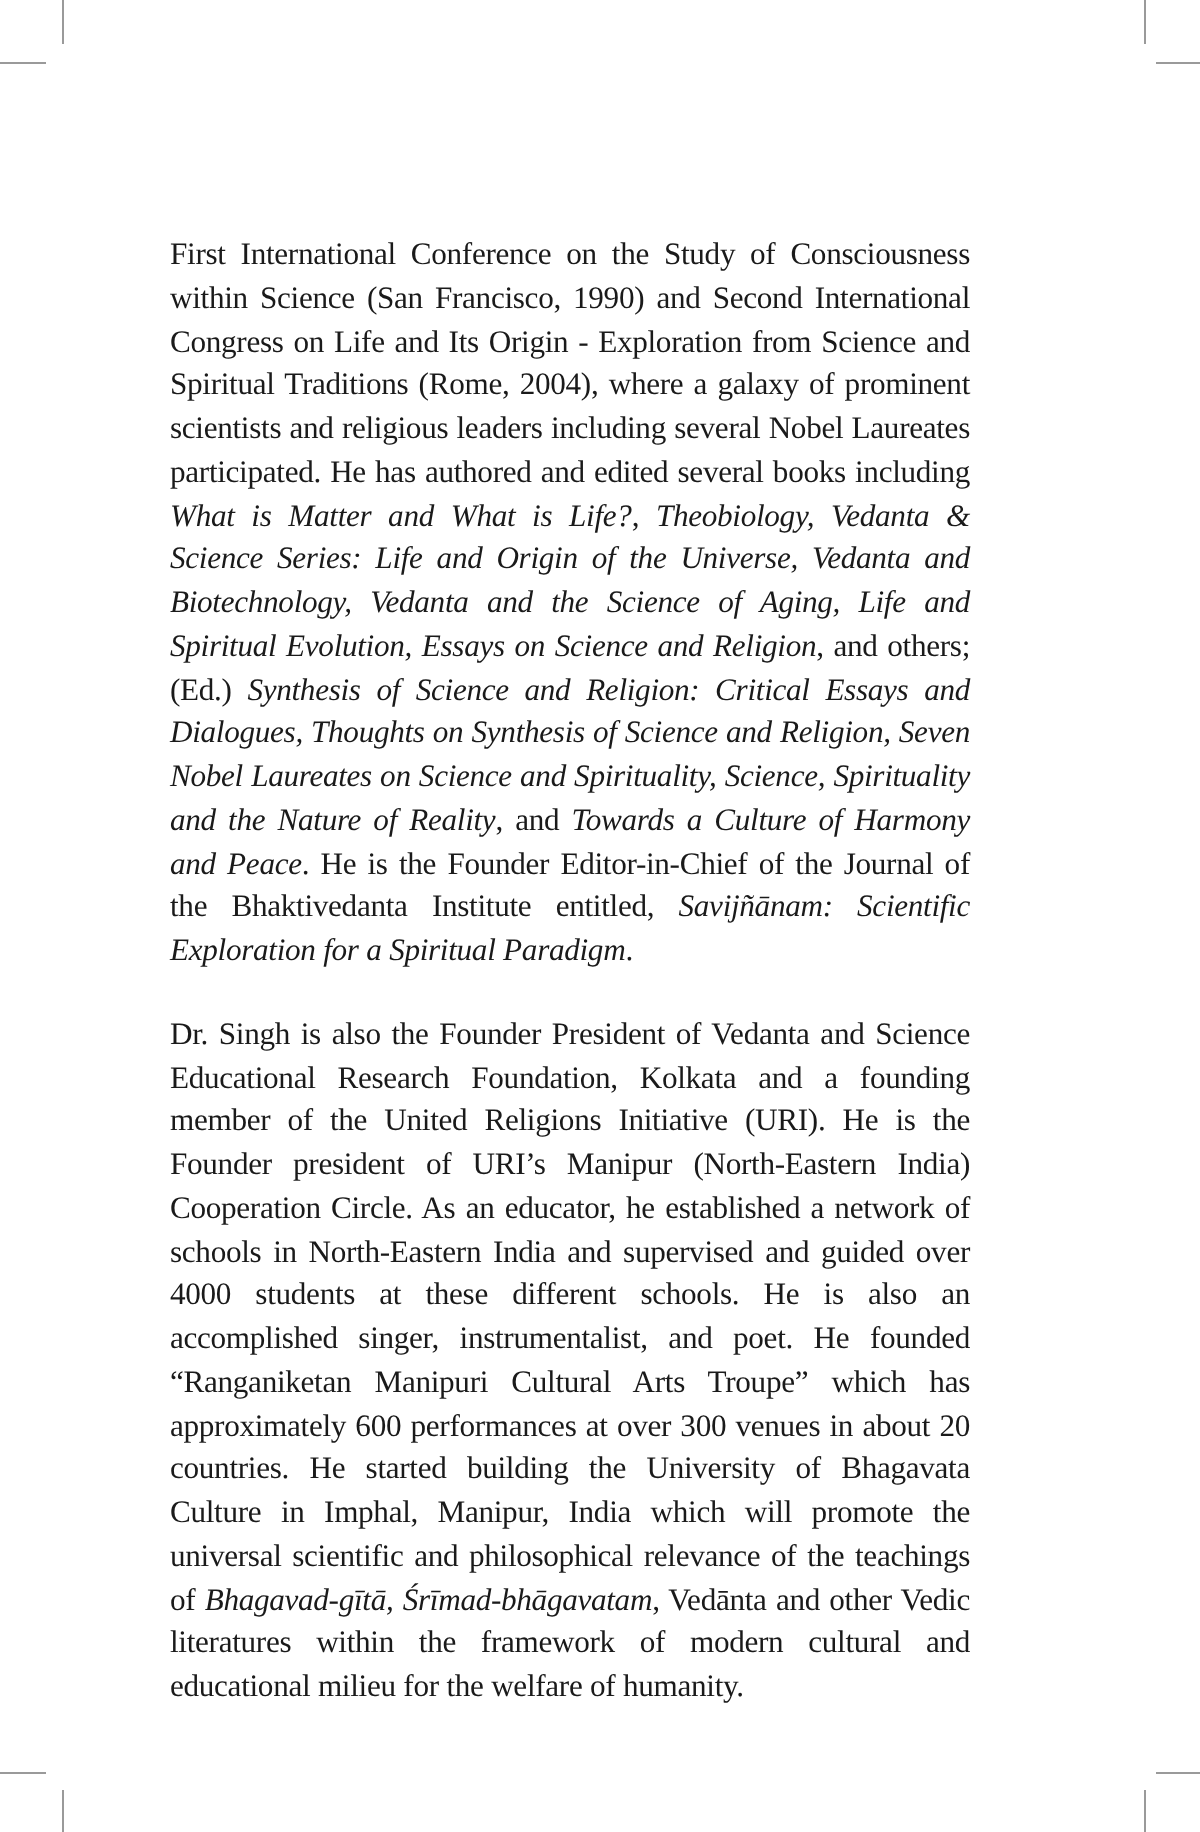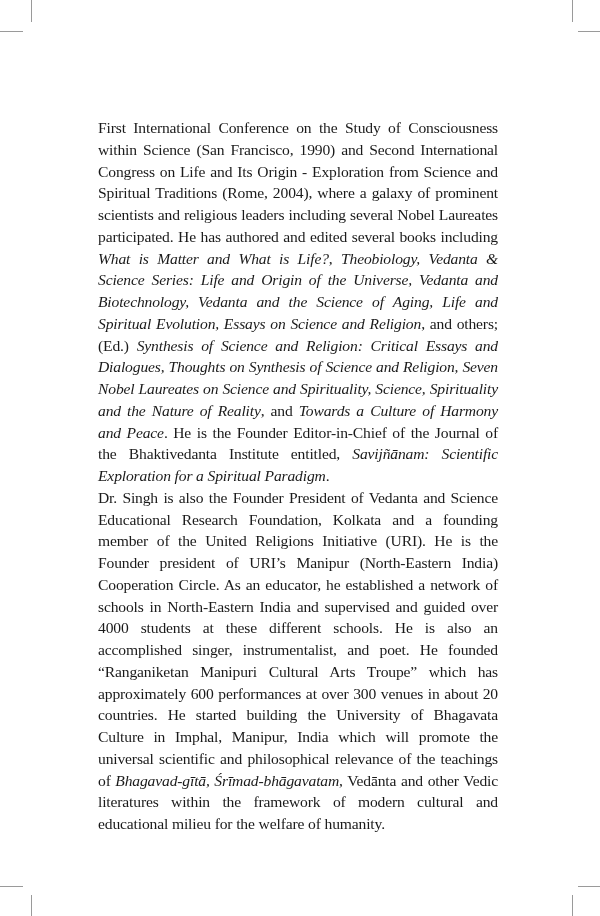--- a/index.html
+++ b/index.html
@@ -30,36 +30,36 @@
   .crop-tr-v { left: 572px; top: 0;     height: 22px; }
   .crop-tr-h { left: 578px; top: 31px;  width: 22px;  }
   .crop-bl-v { left: 31px;  top: 895px; height: 21px; }
   .crop-bl-h { left: 0;     top: 886px; width: 23px;  }
   .crop-br-v { left: 572px; top: 895px; height: 21px; }
   .crop-br-h { left: 578px; top: 886px; width: 22px;  }
 
   
   .page-body {
     position: absolute;
-    left: 98px;
+    left: 85px;
     top: 117px;
     width: 400px;
   }
   .para {
     margin: 0;
     text-align: justify;
     text-justify: inter-word;
     font-size: 15.6px;
     line-height: 21.75px;
     letter-spacing: -0.01em;
     word-spacing: 0.004em;
     hyphens: none;
   }
   .para + .para {
-    margin-top: 0;
+    margin-top: 20px;
   }
   .para i {
     font-style: italic;
   }
 </style>
 </head>
 <body>
 
 <div class="crop-mark crop-v crop-tl-v"></div>
 <div class="crop-mark crop-h crop-tl-h"></div>

